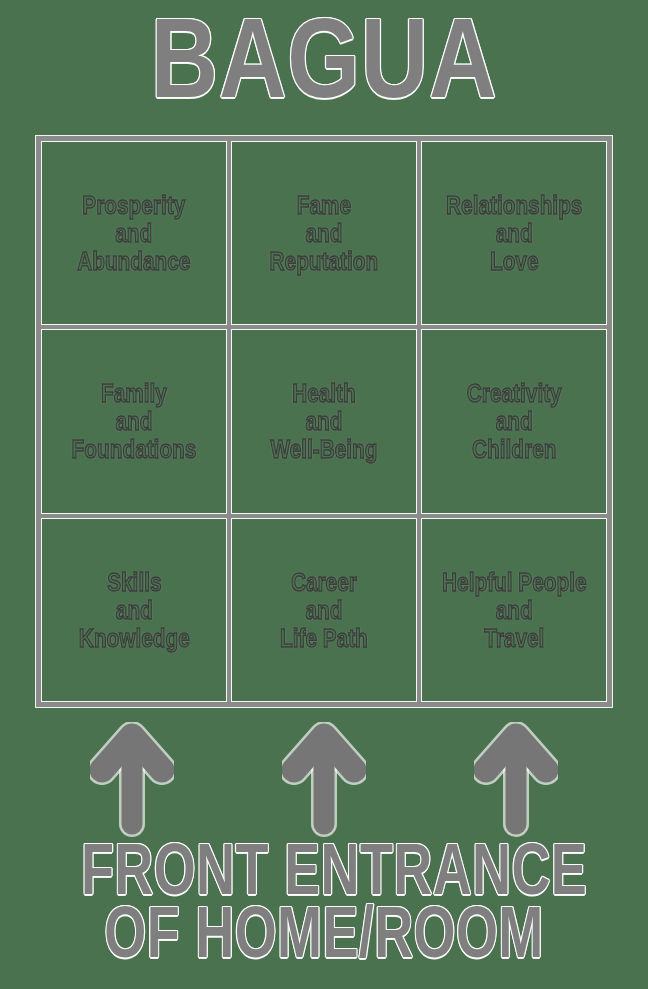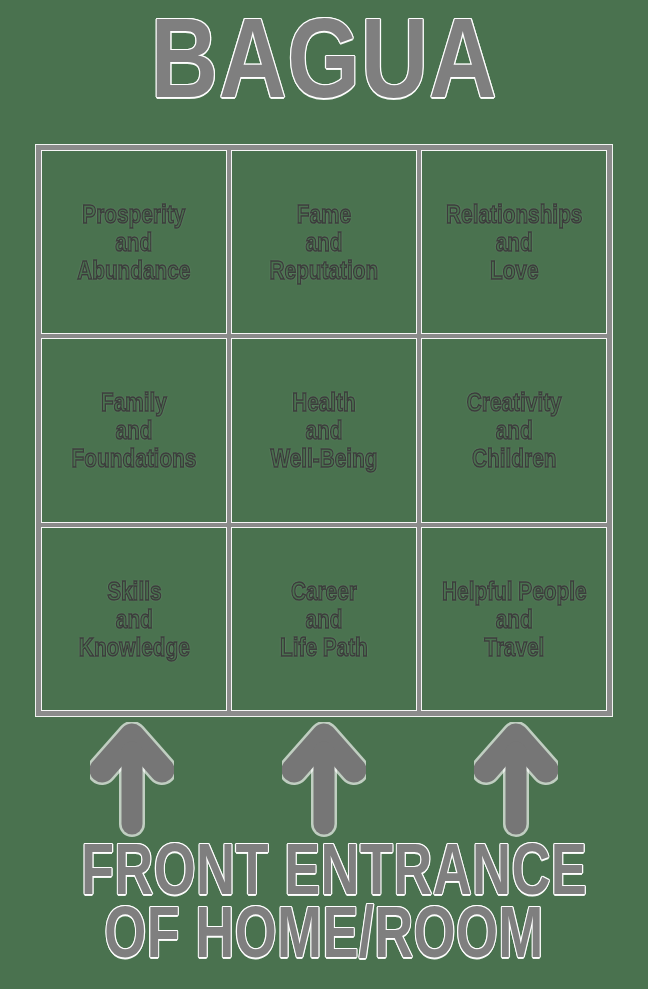--- a/index.html
+++ b/index.html
@@ -46,21 +46,20 @@
     position:absolute;
     left:36px;top:136px;
     width:576px;height:571px;
     background:var(--grid-line);
     border:6px solid var(--grid-line);
     box-shadow:0 0 0 1px var(--grid-edge);
     display:grid;
     grid-template-columns:repeat(3,1fr);
     grid-template-rows:repeat(3,1fr);
     gap:6px;
-    margin-top:9px;
   }
   .cell{
     background:var(--background);
     box-shadow:0 0 0 1px var(--grid-edge);
     display:flex;
     align-items:center;
     justify-content:center;
   }
   .cell-label{
     font-size:26px;

